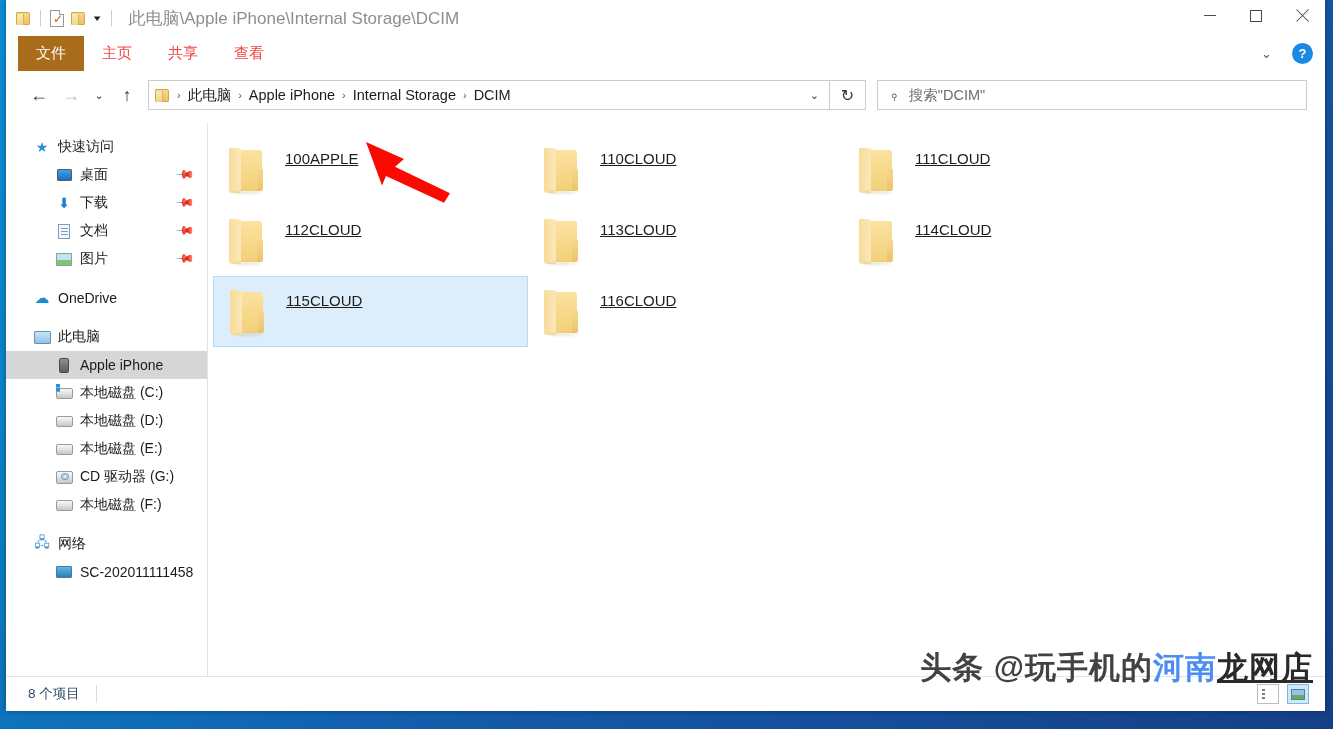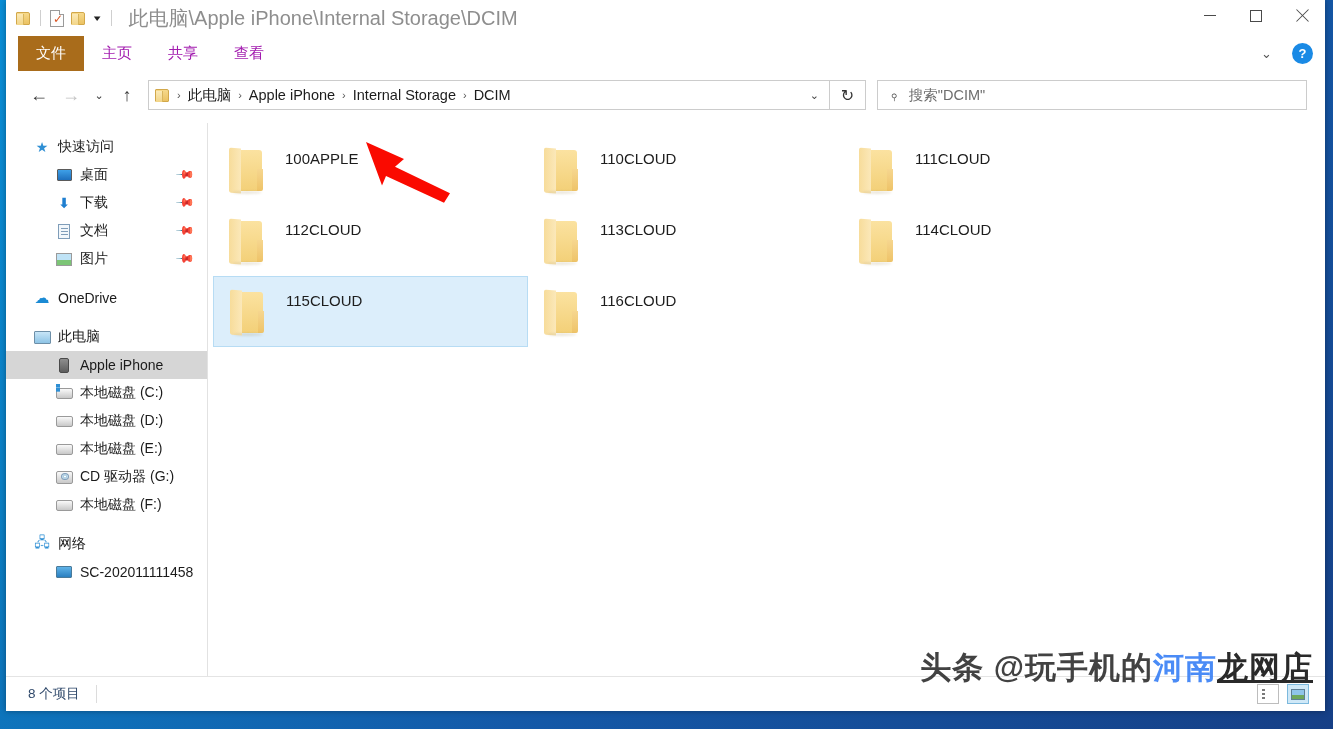--- a/index.html
+++ b/index.html
@@ -105,21 +105,21 @@
     font-weight: bold;
   }
   .qat-caret {
     font-size: 9px;
     color: #222;
     line-height: 9px;
     padding: 0 2px;
     transform: scaleX(1.5);
   }
   .title-path {
-    font-size: 20px;
+    font-size: 17px;
     color: #8e8e8e;
     margin-left: 8px;
     white-space: nowrap;
   }
   .win-controls {
     position: absolute;
     right: 0; top: 0;
     height: 31px;
     display: flex;
   }
@@ -160,21 +160,21 @@
     display: flex;
     align-items: stretch;
     height: 100%;
     padding-left: 12px;
   }
   .tab {
     display: flex;
     align-items: center;
     padding: 0 18px;
     font-size: 15px;
-    color: #a21caf;
+    color: #ef4444;
     cursor: default;
   }
   .tab.file-tab {
     background: #a96c1b;
     color: #ffffff;
   }
   .ribbon-right {
     position: absolute;
     right: 8px; top: 0;
     height: 35px;
@@ -445,20 +445,21 @@
   .tile.selected {
     background: #dceefb;
     border: 1px solid #b7dcf4;
   }
   .tile .flabel {
     font-size: 15px;
     color: #1d1d1d;
     margin-left: 22px;
     margin-top: -22px;
     white-space: nowrap;
+    text-decoration: underline;
   }
   
   .folder-big {
     position: relative;
     width: 34px;
     height: 46px;
     flex: 0 0 34px;
   }
   .folder-big .back {
     position: absolute;

